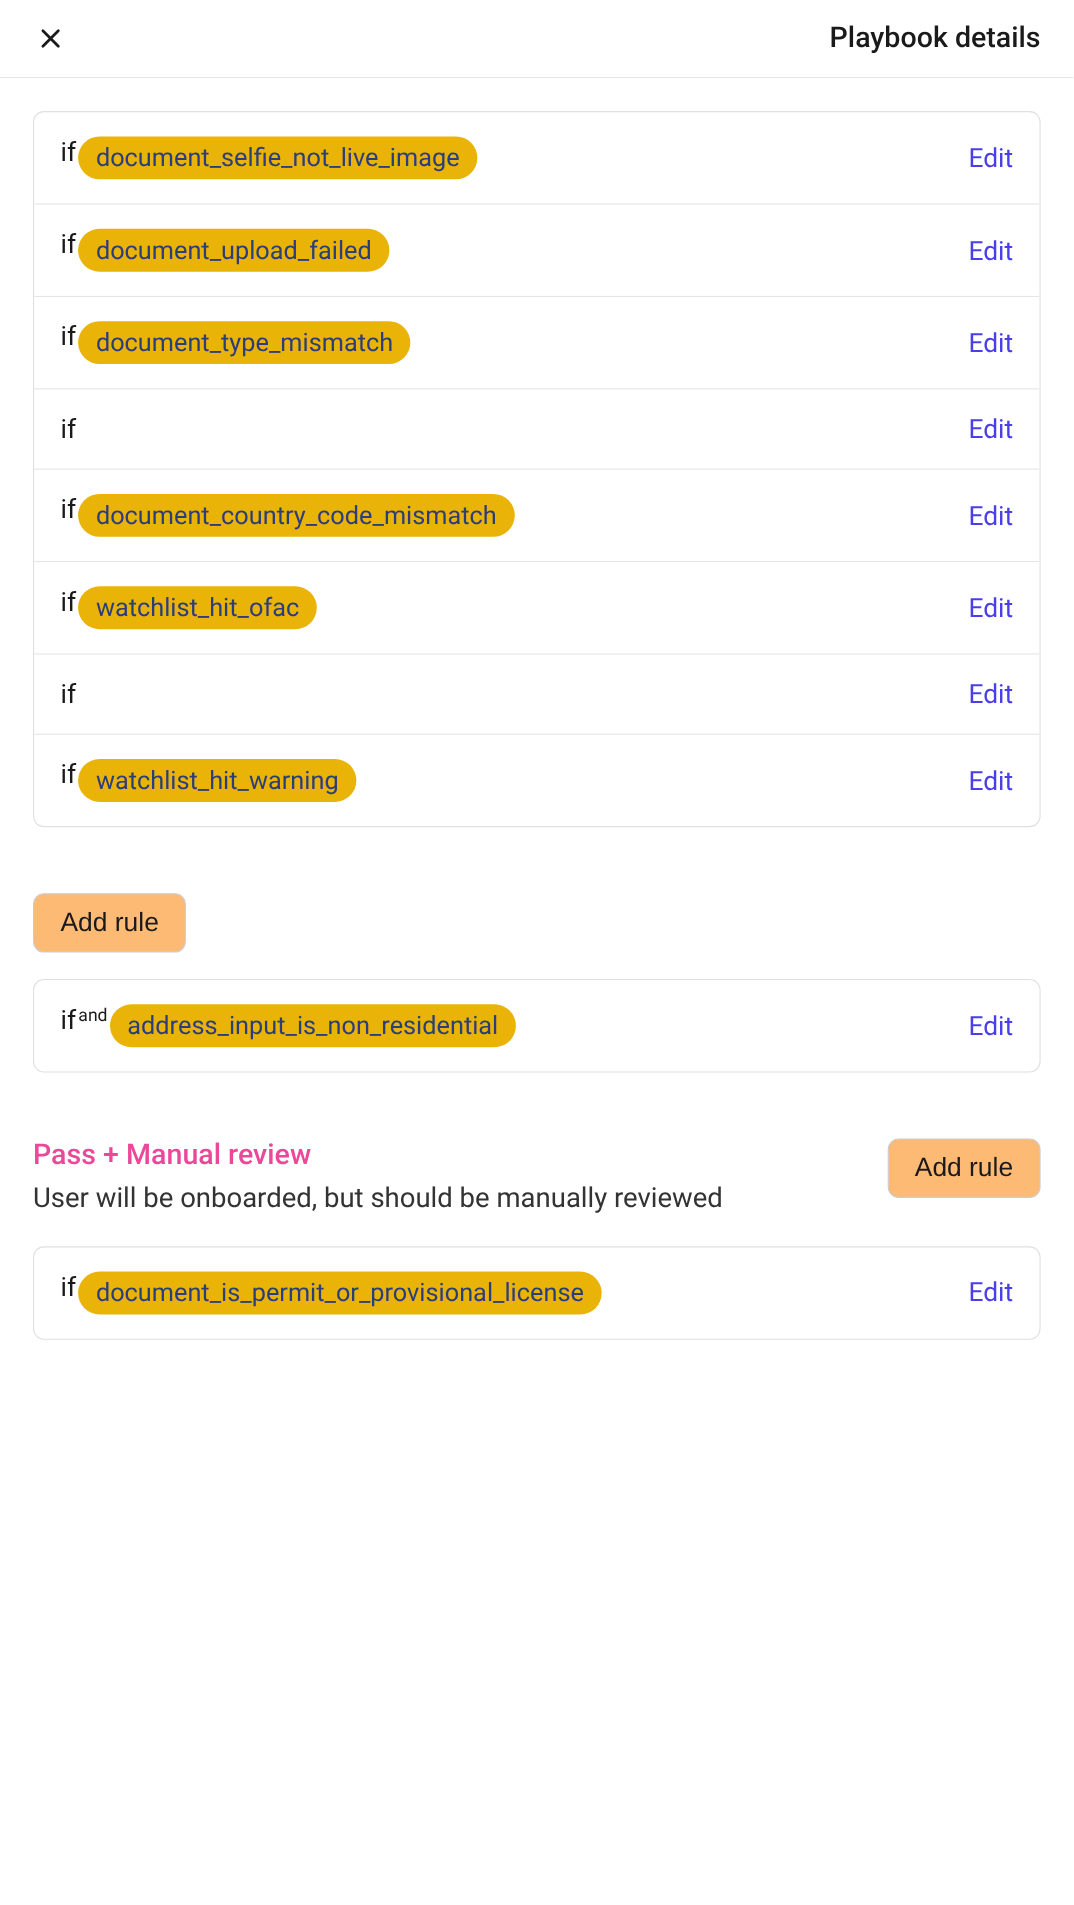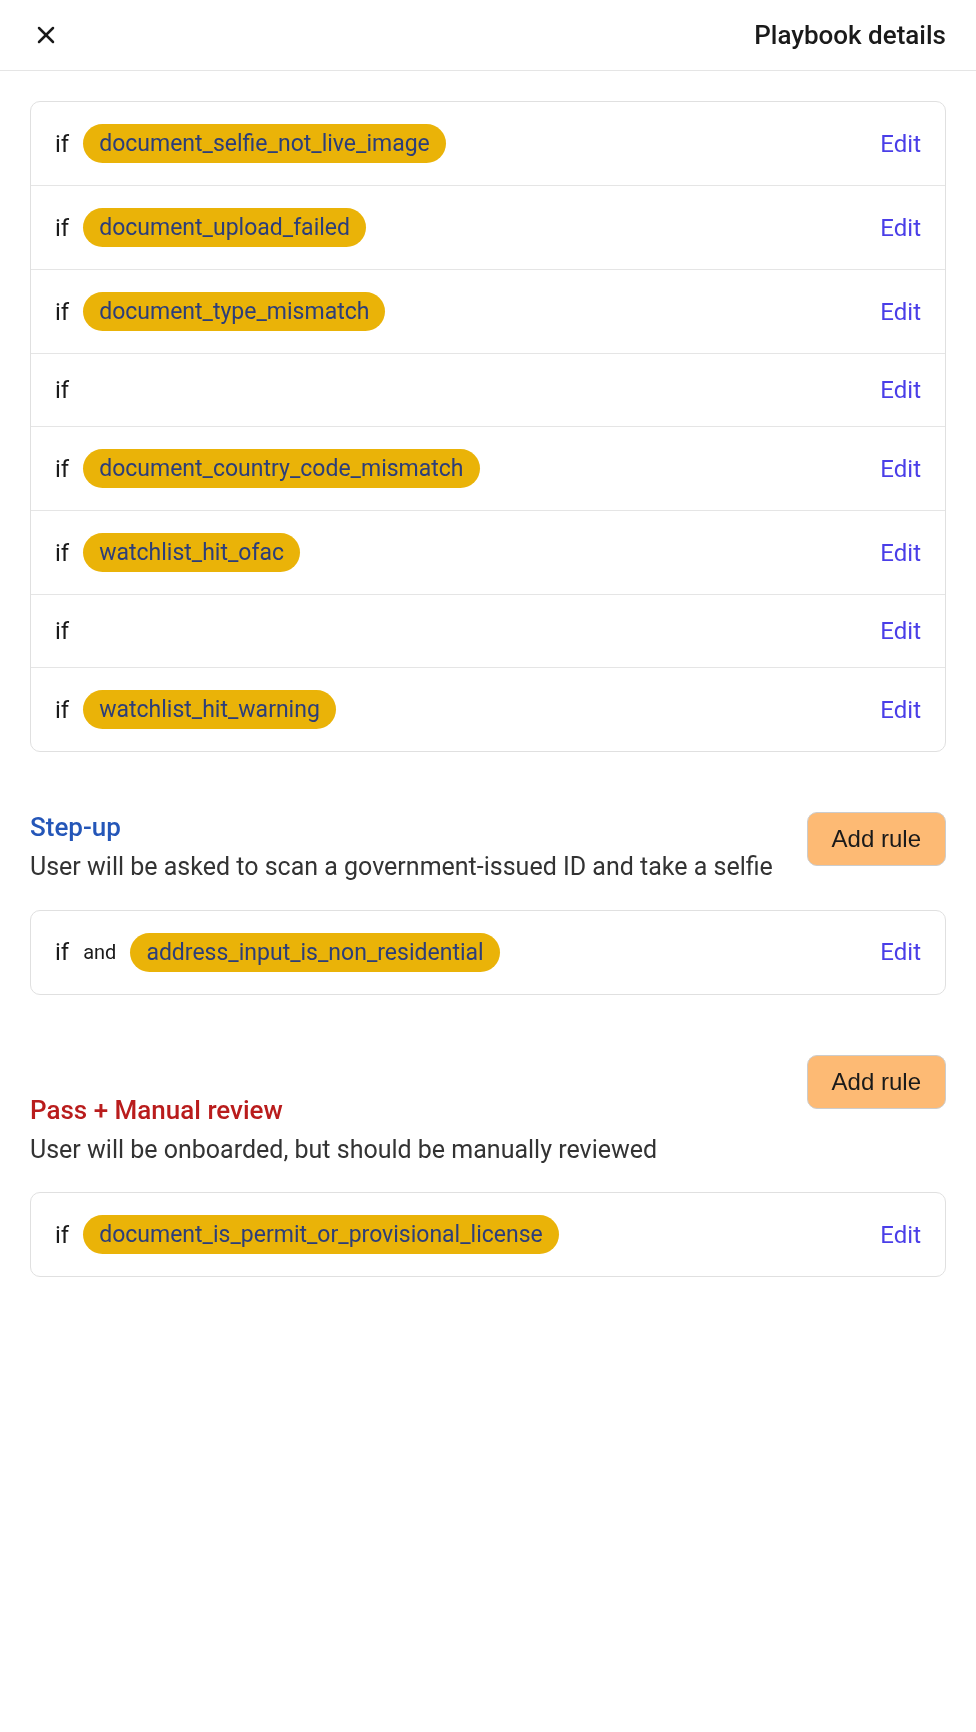--- a/index.html
+++ b/index.html
@@ -56,31 +56,31 @@
       padding: 22px 24px;
       border-bottom: 1px solid #e5e5e5;
     }
     .rule-row:last-child {
       border-bottom: none;
     }
     .rule-conditions {
       flex: 1;
       display: flex;
       flex-wrap: wrap;
-      align-items: center;
-      gap: 14px;
+      align-items: flex-start;
+      gap: 2px;
       row-gap: 14px;
     }
     .if-label {
       font-size: 24px;
       color: #1a1a1a;
       font-weight: 400;
     }
     .and-label {
-      font-size: 20px;
+      font-size: 16px;
       color: #1a1a1a;
       font-weight: 400;
     }
     .chip {
       background: #eab308;
       color: #2c3e7a;
       font-size: 23px;
       font-weight: 400;
       padding: 6px 16px;
       border-radius: 50px;
@@ -108,22 +108,21 @@
     }
     .section-title {
       font-size: 26px;
       font-weight: 500;
       margin-bottom: 6px;
     }
     .section-title.stepup {
       color: #2456b8;
     }
     .section-title.pass {
-      color: #b91c1c;
-      margin-top: 40px;
+      color: #ec4899;
     }
     .section-desc {
       font-size: 25px;
       color: #333;
       line-height: 1.5;
       font-weight: 400;
     }
     .add-rule-btn {
       border: 1px solid #ccc;
       background: #fdba74;
@@ -203,24 +202,20 @@
         <div class="rule-conditions">
           <span class="if-label">if</span>
           <span class="chip">watchlist_hit_warning</span>
         </div>
         <span class="edit-link">Edit</span>
       </div>
     </div>
 
   <div class="section">
     <div class="section-header">
-      <div class="section-text">
-        <div class="section-title stepup">Step-up</div>
-        <div class="section-desc">User will be asked to scan a government-issued ID and take a selfie</div>
-      </div>
       <button class="add-rule-btn">Add rule</button>
     </div>
     <div class="rules-container" id="stepup-rules" style="margin-bottom:60px;">
         <div class="rule-row">
           <div class="rule-conditions">
             <span class="if-label">if</span>
             <span class="and-label">and</span>
             <span class="chip">address_input_is_non_residential</span>
           </div>
           <span class="edit-link">Edit</span>

